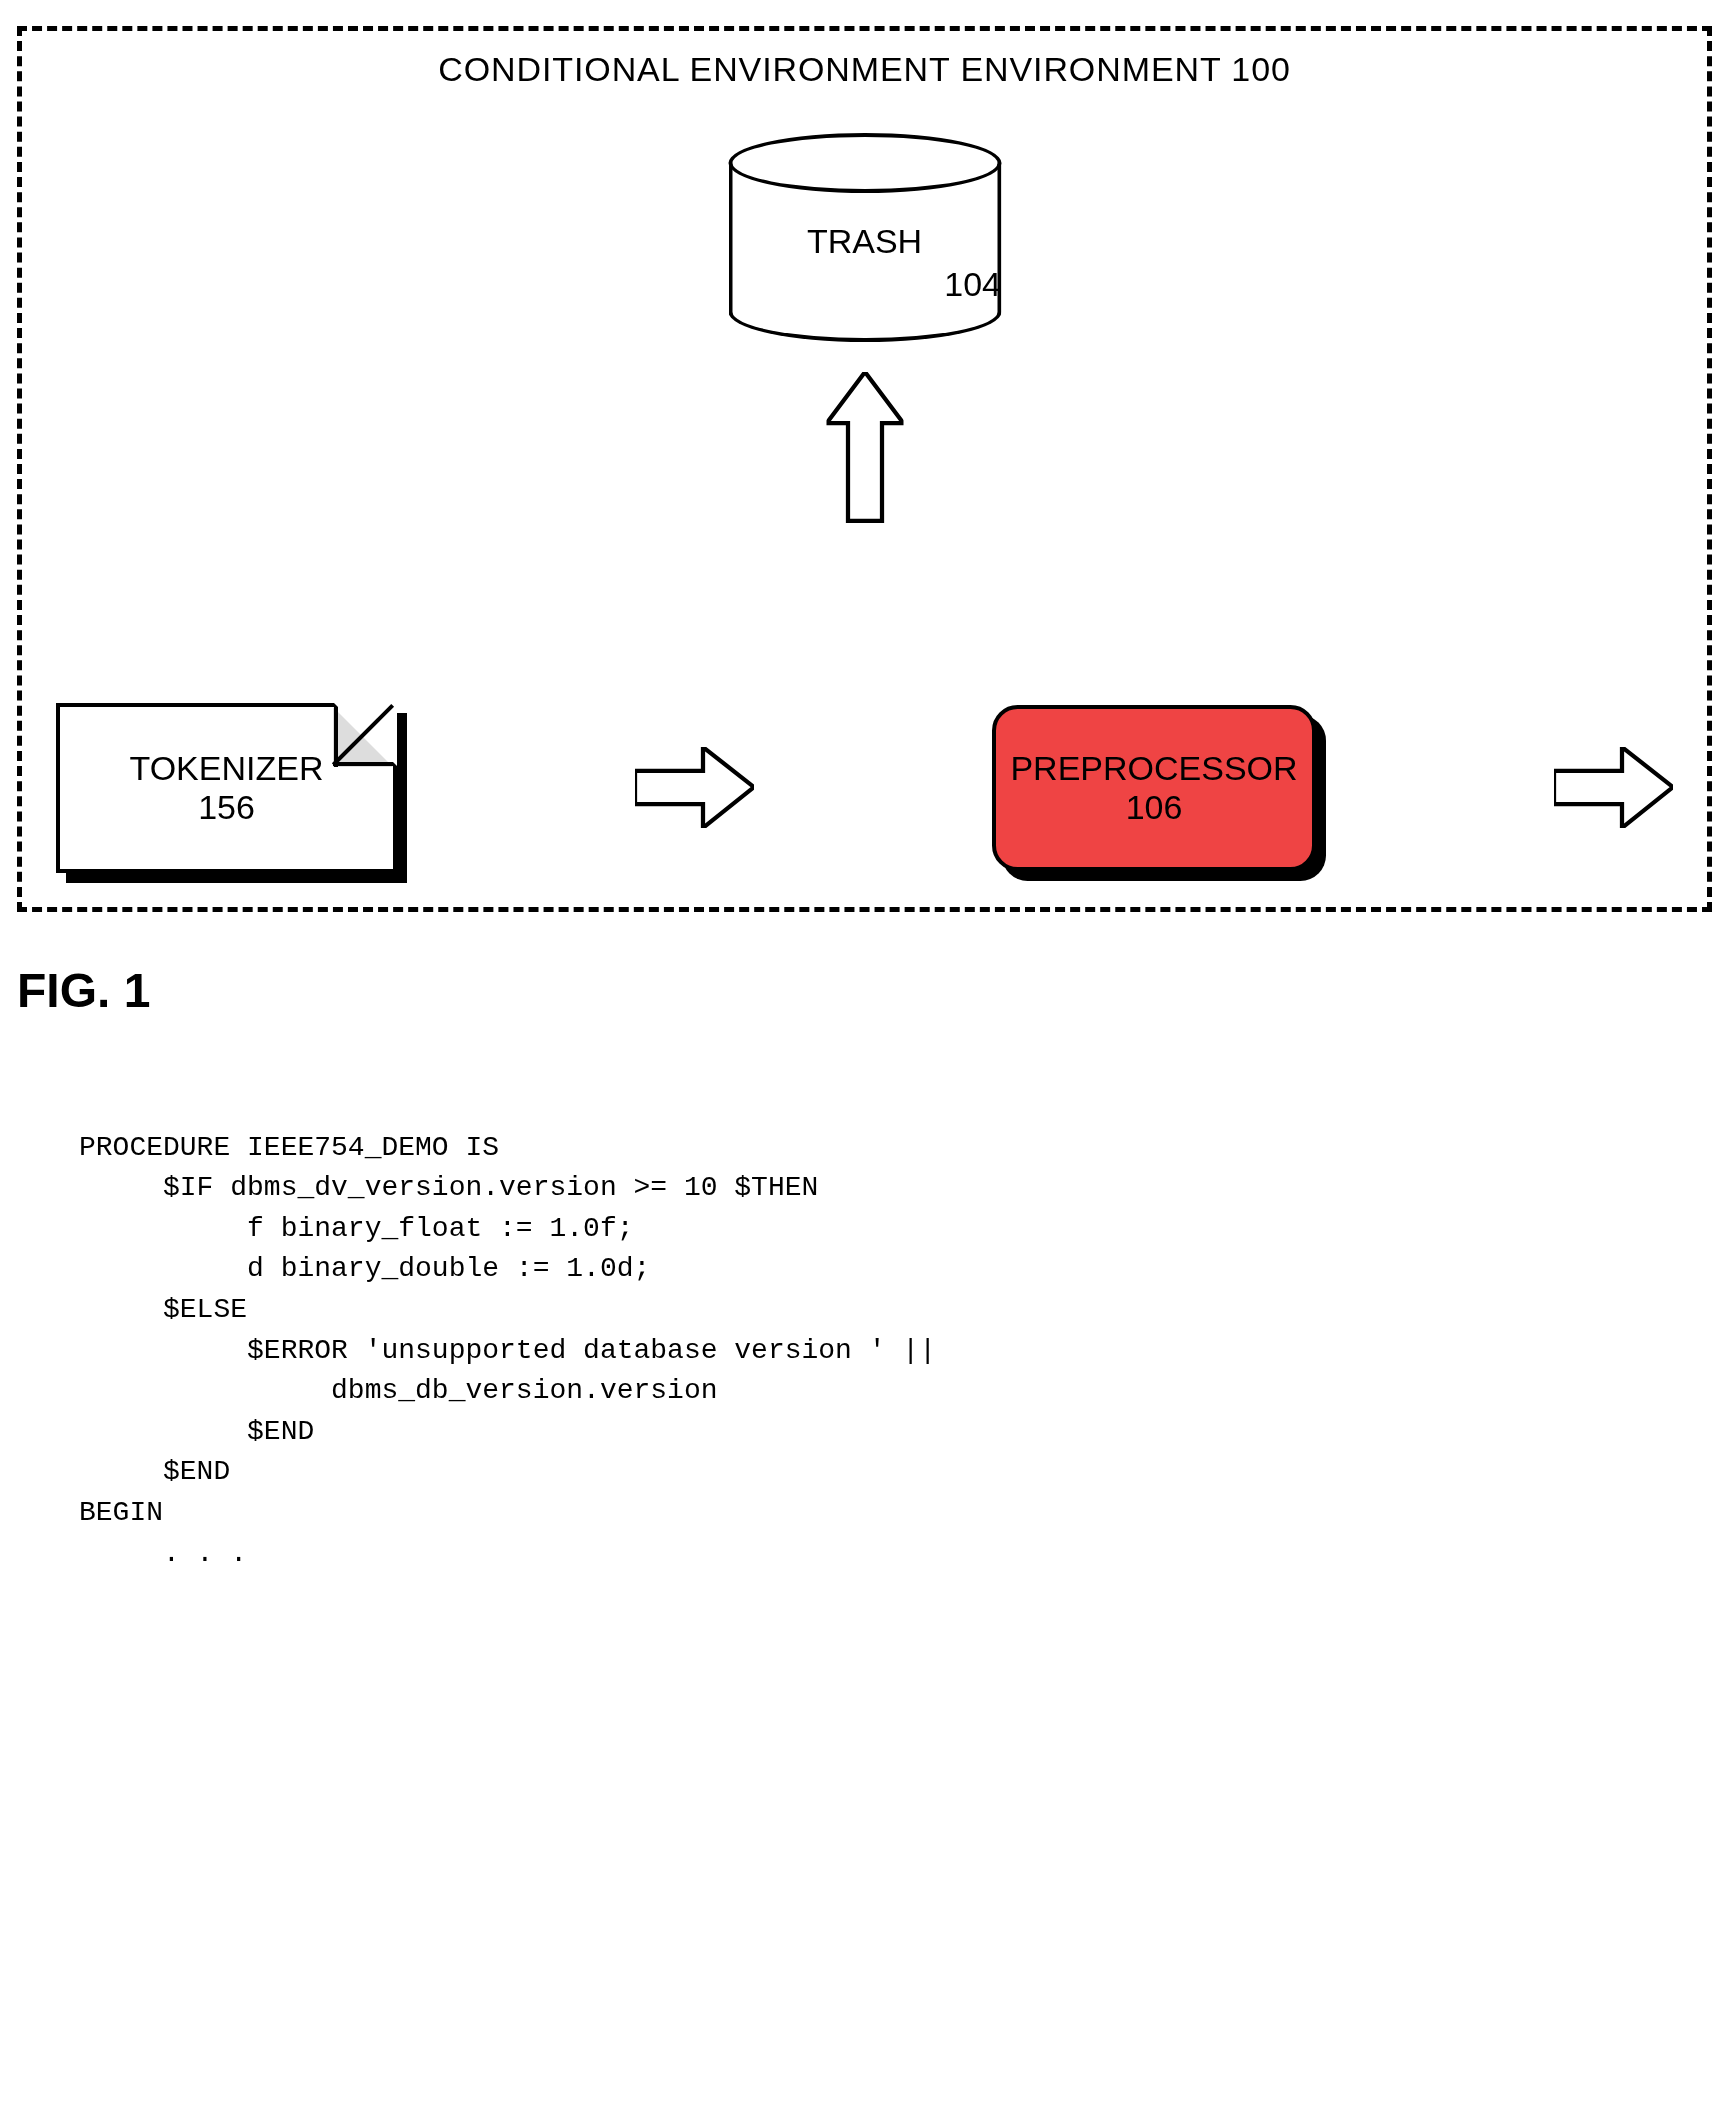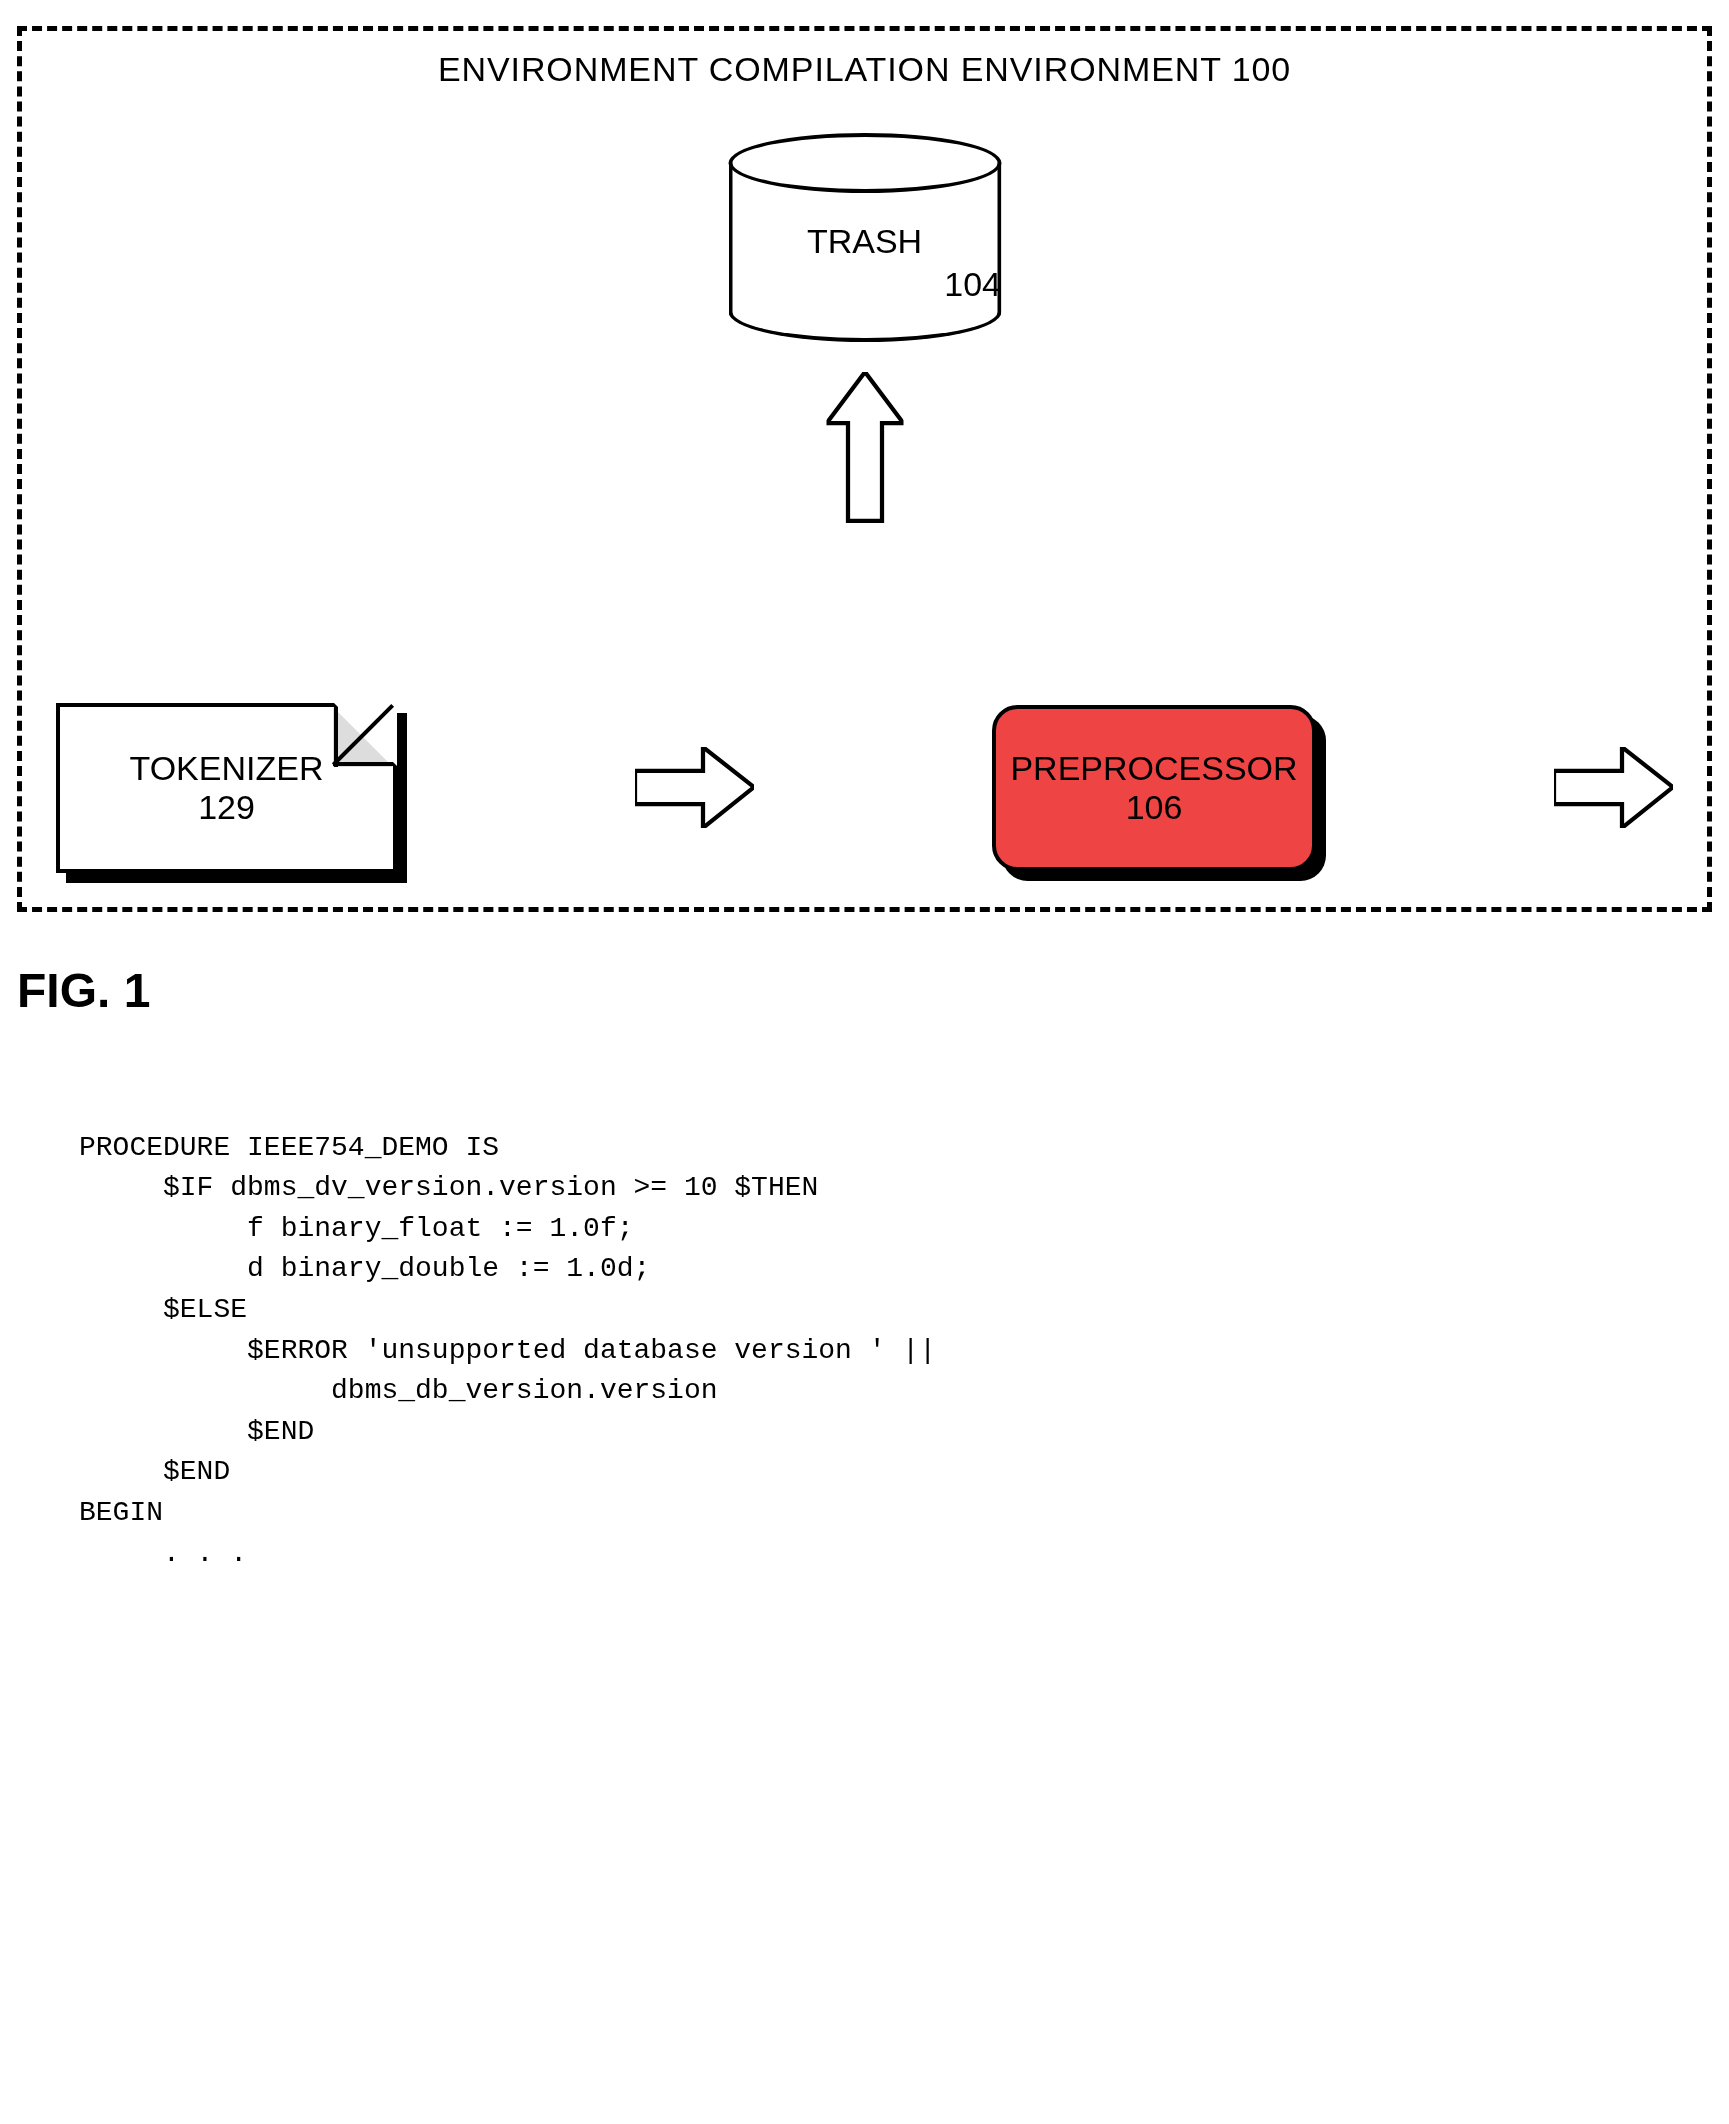--- a/index.html
+++ b/index.html
@@ -256,21 +256,21 @@
     font-weight: bold;
     margin-top: 34px;
   }
 </style>
 </head>
 <body>
 
 <div class="page">
 
   <div class="env">
-    <div class="env-title">ENVIRONMENT COMPILATION ENVIRONMENT  100</div>
+    <div class="env-title">CONDITIONAL ENVIRONMENT ENVIRONMENT  100</div>
 
     <div class="cylinder-wrap">
       <div class="cylinder">
         <div class="body"></div>
         <div class="top"></div>
         <div class="label">TRASH</div>
         <div class="num">104</div>
       </div>
     </div>
 
@@ -279,21 +279,21 @@
         <polygon points="45,0 90,60 65,60 65,175 25,175 25,60 0,60" fill="#fff" stroke="#000" stroke-width="5"></polygon>
       </svg>
     </div>
 
     <div class="row">
 
       <div class="doc">
         <div class="doc-shadow"></div>
         <div class="doc-body">
           <div>TOKENIZER</div>
-          <div>129</div>
+          <div>156</div>
           <div class="doc-fold"></div>
           <div class="doc-fold-border">
             <div class="doc-fold-line1"></div>
             <div class="doc-fold-line2"></div>
             <div class="doc-fold-line3"></div>
           </div>
         </div>
       </div>
 
       <div class="h-arrow">

